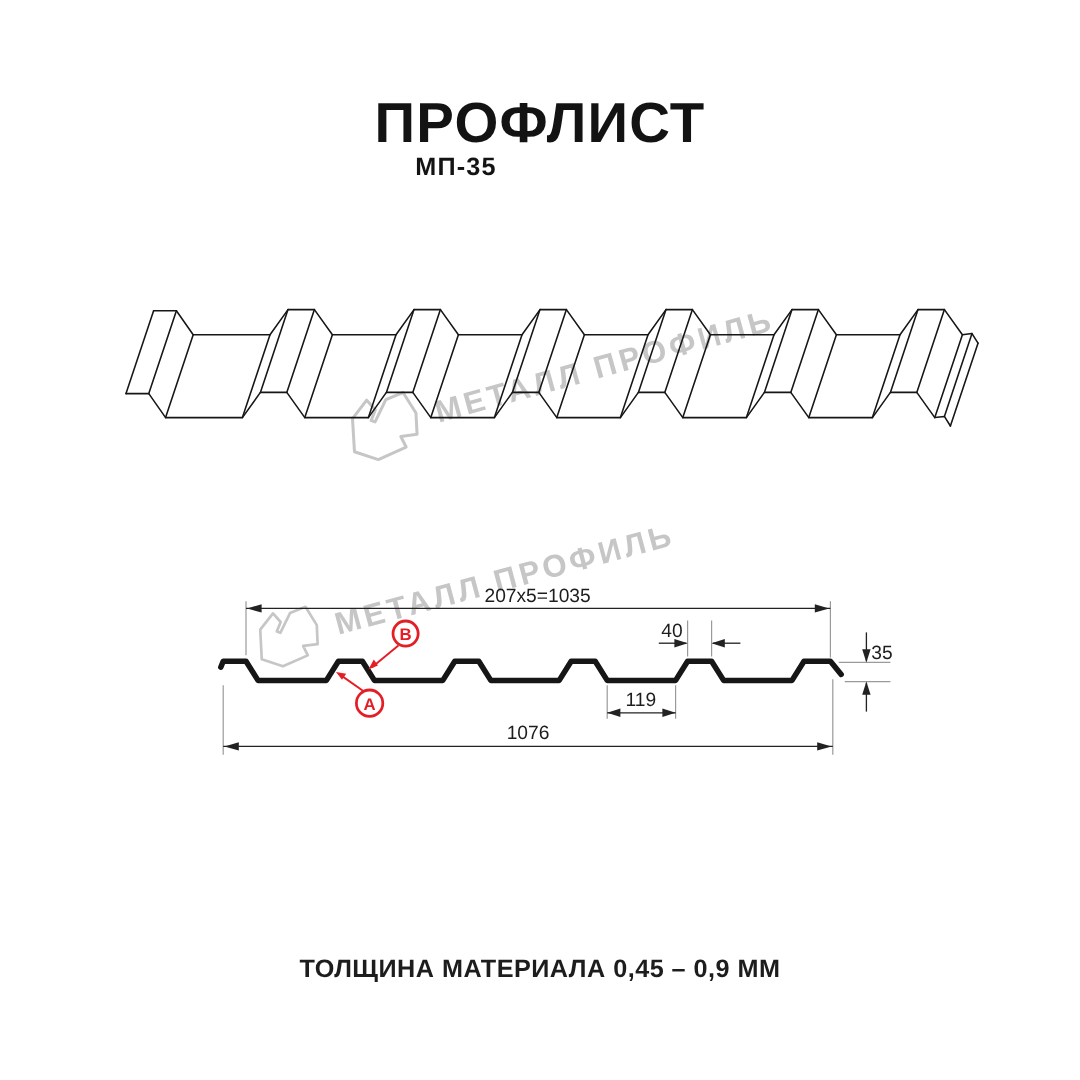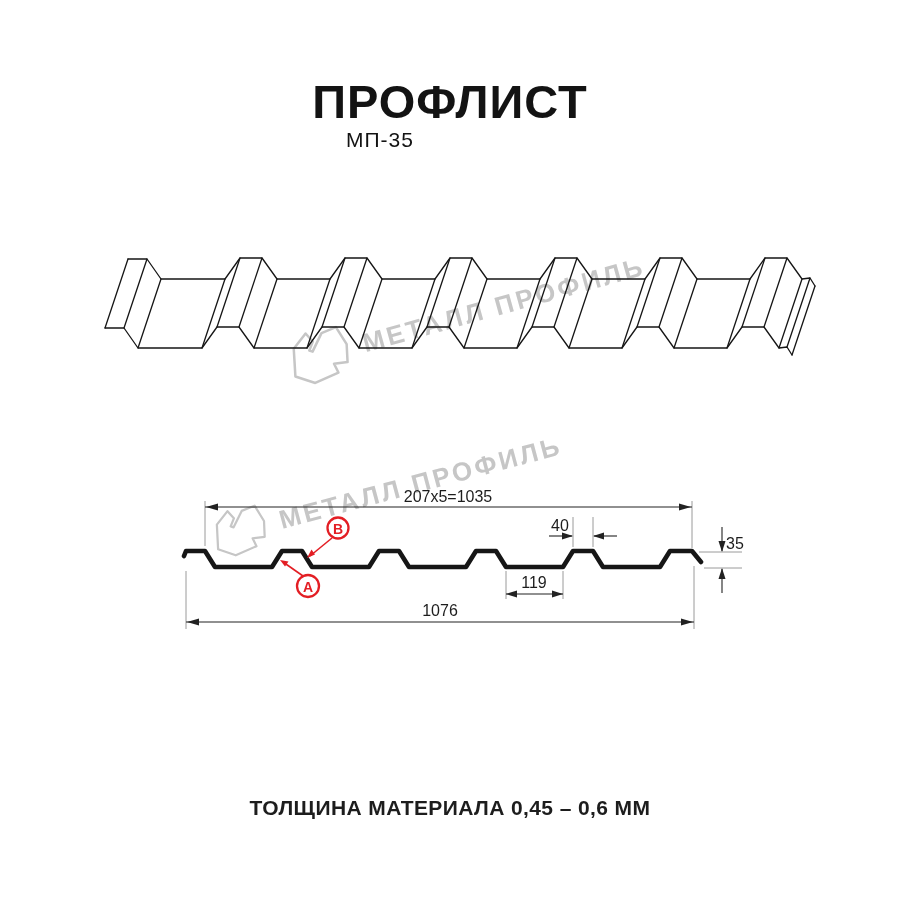--- a/index.html
+++ b/index.html
@@ -2,21 +2,21 @@
 <html><head>
 <meta charset="utf-8">
 <style>
   html,body{margin:0;padding:0;background:#ffffff;}
   body{width:900px;height:900px;position:relative;overflow:hidden;
        font-family:"Liberation Sans","DejaVu Sans",sans-serif;color:#161616;}
 
   .page-title{position:absolute;left:0;top:74px;width:900px;text-align:center;
               font-size:47px;font-weight:800;letter-spacing:1px;color:#131313;}
   .page-subtitle{position:absolute;left:0;top:128px;width:760px;text-align:center;
-              font-size:21px;font-weight:400;letter-spacing:1px;color:#131313;}
+              font-size:21px;font-weight:700;letter-spacing:1px;color:#131313;}
   .footer-note{position:absolute;left:0;top:796px;width:900px;text-align:center;
               font-size:21px;font-weight:700;letter-spacing:.4px;color:#1d1d1d;}
 
   .watermark{position:absolute;display:flex;align-items:center;gap:10px;
              z-index:1;pointer-events:none;}
   .watermark .wm-text{font-size:26px;font-weight:700;letter-spacing:3px;
              color:#c6c6c6;white-space:nowrap;}
   .wm-1{left:286px;top:336px;transform:rotate(-15.5deg);transform-origin:0 50%;}
   .wm-2{left:210px;top:512px;transform:rotate(-15deg);transform-origin:0 50%;}
 
@@ -102,13 +102,13 @@
   <path class="callout-arrow" d="M307,558 L315,554.5 L311.5,549.5 Z"></path>
   <circle class="callout-circle" cx="338" cy="528" r="10.5"></circle>
   <text class="callout-text" x="338" y="533.5" text-anchor="middle">В</text>
 
   <line class="callout-line" x1="303" y1="576" x2="283" y2="562"></line>
   <path class="callout-arrow" d="M280,560 L288.5,561.5 L285,566.5 Z"></path>
   <circle class="callout-circle" cx="308" cy="586" r="11"></circle>
   <text class="callout-text" x="308" y="591.5" text-anchor="middle">А</text>
 </svg>
 
-<div class="footer-note">ТОЛЩИНА МАТЕРИАЛА 0,45 – 0,6 ММ</div>
+<div class="footer-note">ТОЛЩИНА МАТЕРИАЛА 0,45 – 0,9 ММ</div>
 
 </body></html>

